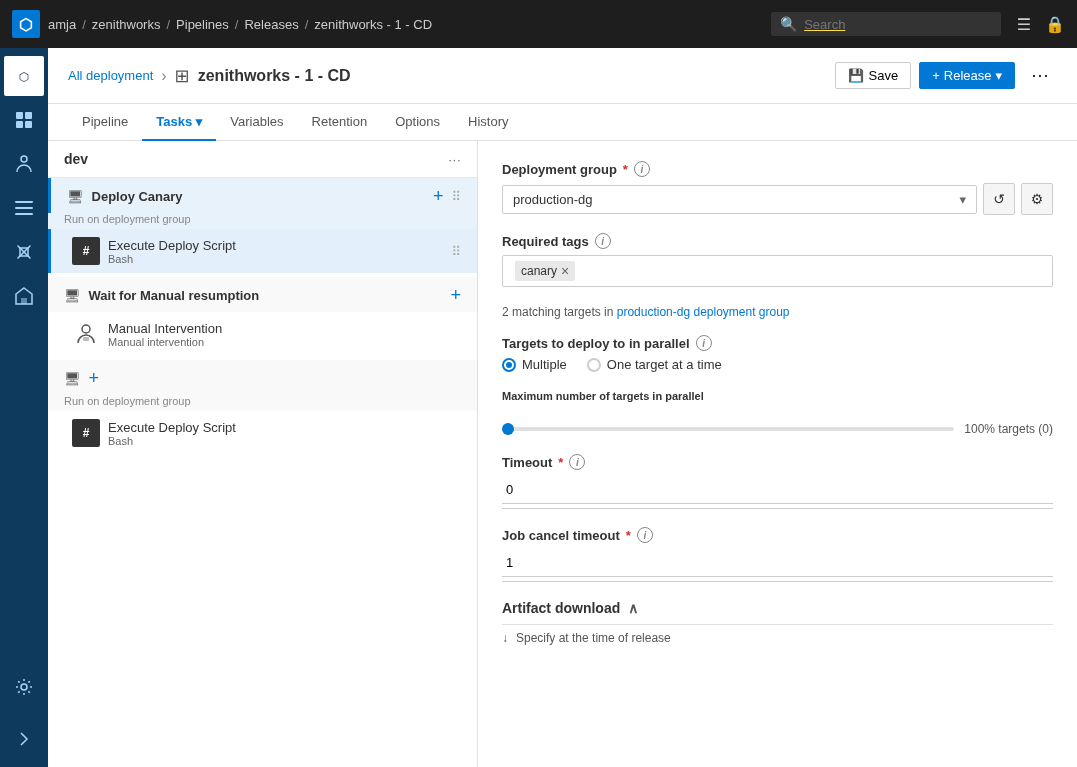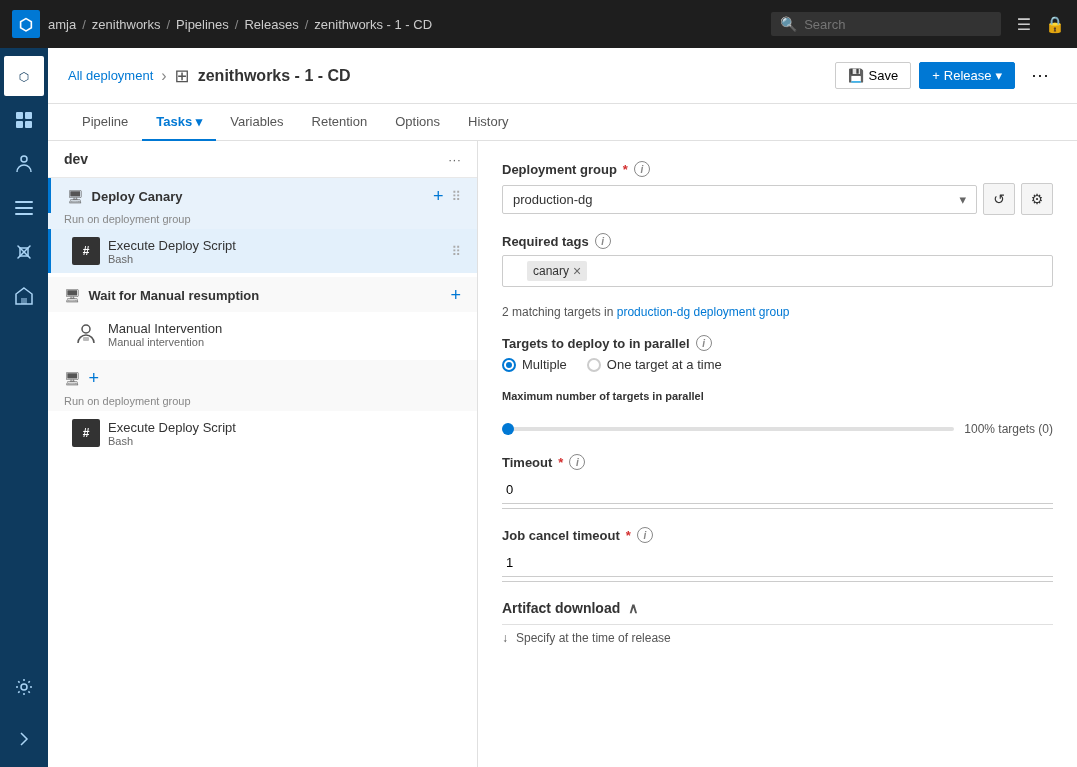--- a/index.html
+++ b/index.html
@@ -11,21 +11,21 @@
       background: #1e1e1e; color: #ccc; padding: 0 12px; gap: 8px;
     }
     .top-bar-logo { width: 28px; height: 28px; }
     .breadcrumb { display: flex; align-items: center; gap: 6px; font-size: 13px; color: #ccc; flex: 1; }
     .breadcrumb a { color: #ccc; text-decoration: none; }
     .breadcrumb .sep { color: #888; }
     .search-box {
       display: flex; align-items: center; background: #333; border-radius: 2px;
       padding: 4px 10px; gap: 6px; width: 230px;
     }
-    .search-box input { background: transparent; border: none; outline: none; color: #a3a3a3; font-size: 13px; width: 100%; }
+    .search-box input { background: transparent; border: none; outline: none; color: #fde047; font-size: 13px; width: 100%; text-decoration: underline; }
     .search-icon { color: #aaa; font-size: 14px; }
     .top-bar-actions { display: flex; gap: 14px; color: #ccc; align-items: center; margin-left: 8px; }
     .top-bar-icon { cursor: pointer; font-size: 16px; }
 
     
     .app-layout { display: flex; height: calc(767px - 48px); }
 
     
     .sidebar-icons {
       width: 48px; background: #0e3a5e; display: flex; flex-direction: column;
@@ -135,21 +135,21 @@
     .dropdown-arrow { color: #666; }
     .dropdown-btn {
       width: 32px; height: 32px; border: 1px solid #ccc; background: #f5f5f5;
       display: flex; align-items: center; justify-content: center; cursor: pointer;
       border-radius: 2px; font-size: 14px;
     }
 
     
     .tag-input {
       display: flex; align-items: center; flex-wrap: wrap; gap: 4px;
-      border: 1px solid #ccc; padding: 5px 24px; min-height: 32px; border-radius: 2px;
+      border: 1px solid #ccc; padding: 5px 12px; min-height: 32px; border-radius: 2px;
     }
     .tag {
       display: flex; align-items: center; gap: 4px; background: #e8e8e8;
       padding: 2px 6px; border-radius: 2px; font-size: 12px;
     }
     .tag-remove { cursor: pointer; color: #666; font-size: 14px; }
 
     
     .matching-text { font-size: 12px; color: #555; margin-bottom: 16px; }
     .matching-text a { color: #0078d4; text-decoration: none; }

